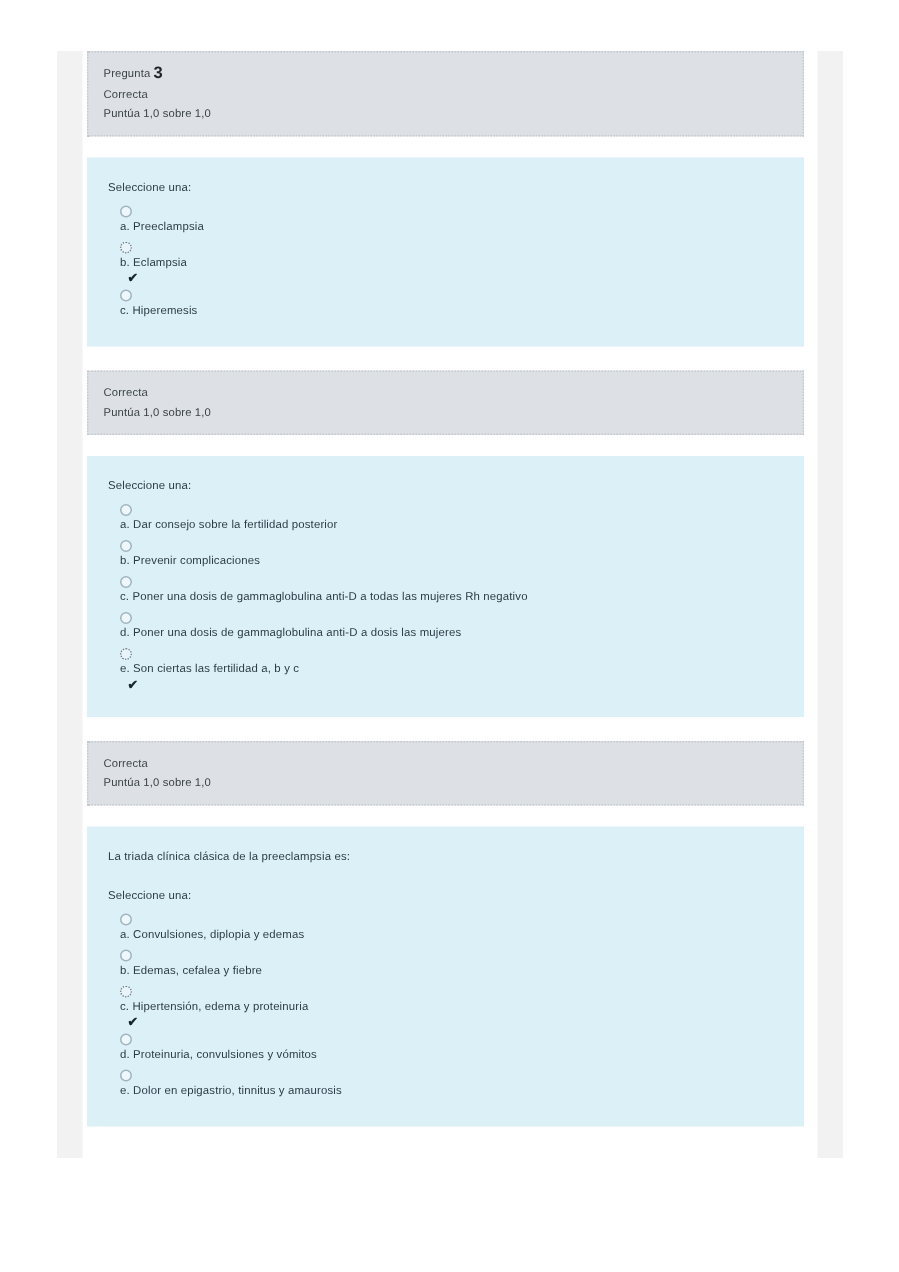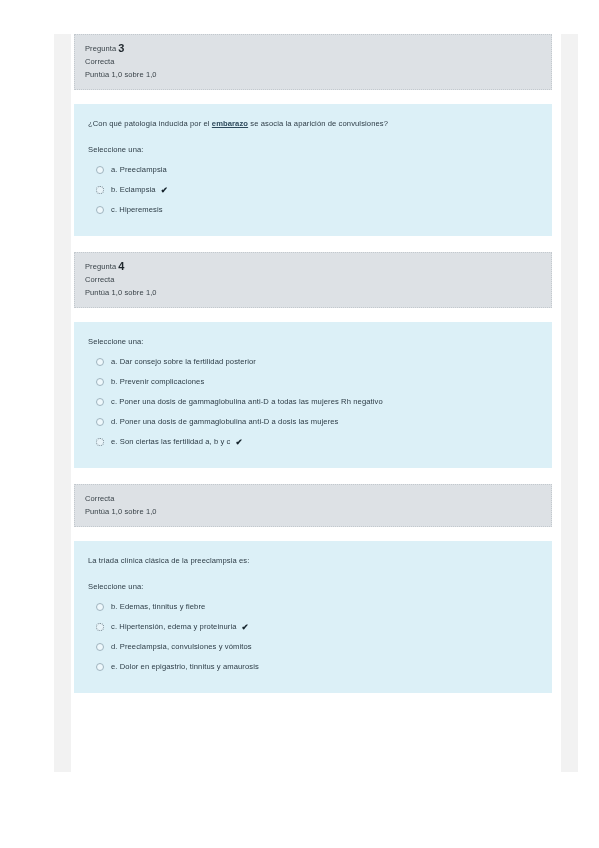--- a/index.html
+++ b/index.html
@@ -12,21 +12,21 @@
     height: 848px;
     position: relative;
     font-family: "Liberation Sans", sans-serif;
     color: #2b3a42;
     overflow: hidden;
   }
 
   
   .page-frame {
     position: absolute;
-    left: 16px; top: 0;
+    left: 0; top: 0;
     width: 566px;
     height: 848px;
     padding-left: 10px;
   }
   .gutter {
     position: absolute;
     top: 34px;
     width: 17px;
     height: 738px;
     background: #f2f2f2;
@@ -87,24 +87,24 @@
     font-size: 7.6px;
     line-height: 12px;
     color: #2c3b45;
     margin-bottom: 6px;
     letter-spacing: 0.1px;
   }
 
   .answers { margin: 0; padding: 0; list-style: none; }
   .answer-row {
     display: flex;
-    align-items: center;
     min-height: 16px;
     margin-bottom: 4px;
     padding-left: 8px;
+    flex-direction: column;
   }
   .radio {
     width: 8px;
     height: 8px;
     border: 1px solid #9fb4bf;
     border-radius: 50%;
     background: #eef8fc;
     box-sizing: border-box;
     flex: 0 0 auto;
     margin-right: 7px;
@@ -138,93 +138,95 @@
 
   <div class="content-col">
     <div id="questions-root">
         <div>
           <div class="q-info">
             <div class="q-info-line"><span>Pregunta</span><span class="q-num">3</span></div>
             <div class="q-info-line">Correcta</div>
             <div class="q-info-line">Puntúa 1,0 sobre 1,0</div>
           </div>
           <div class="q-body">
-            <div class="q-text"><span>¿Con qué patología inducida por el </span><span class="glossary-link">embarazo</span><span> se asocia la aparición de convulsiones?</span></div>
             <div class="prompt">Seleccione una:</div>
             <ul class="answers">
               <li class="answer-row">
                 <span class="radio"></span>
                 <span class="answer-label">a. Preeclampsia</span>
               </li>
               <li class="answer-row">
                 <span class="radio focused"></span>
                 <span class="answer-label">b. Eclampsia</span>
                 <span class="tick">✔</span>
               </li>
               <li class="answer-row">
                 <span class="radio"></span>
                 <span class="answer-label">c. Hiperemesis</span>
-              </li>
-            </ul>
-          </div>
-        </div>
-        <div>
-          <div class="q-info">
-            <div class="q-info-line"><span>Pregunta</span><span class="q-num">4</span></div>
-            <div class="q-info-line">Correcta</div>
-            <div class="q-info-line">Puntúa 1,0 sobre 1,0</div>
-          </div>
-          <div class="q-body">
-            <div class="prompt">Seleccione una:</div>
-            <ul class="answers">
-              <li class="answer-row">
-                <span class="radio"></span>
-                <span class="answer-label">a. Dar consejo sobre la fertilidad posterior</span>
-              </li>
-              <li class="answer-row">
-                <span class="radio"></span>
-                <span class="answer-label">b. Prevenir complicaciones</span>
-              </li>
-              <li class="answer-row">
-                <span class="radio"></span>
-                <span class="answer-label">c. Poner una dosis de gammaglobulina anti-D a todas las mujeres Rh negativo</span>
-              </li>
-              <li class="answer-row">
-                <span class="radio"></span>
-                <span class="answer-label">d. Poner una dosis de gammaglobulina anti-D a dosis las mujeres</span>
-              </li>
-              <li class="answer-row">
-                <span class="radio focused"></span>
-                <span class="answer-label">e. Son ciertas las fertilidad a, b y c</span>
-                <span class="tick">✔</span>
               </li>
             </ul>
           </div>
         </div>
         <div>
           <div class="q-info">
             <div class="q-info-line">Correcta</div>
             <div class="q-info-line">Puntúa 1,0 sobre 1,0</div>
           </div>
           <div class="q-body">
+            <div class="prompt">Seleccione una:</div>
+            <ul class="answers">
+              <li class="answer-row">
+                <span class="radio"></span>
+                <span class="answer-label">a. Dar consejo sobre la fertilidad posterior</span>
+              </li>
+              <li class="answer-row">
+                <span class="radio"></span>
+                <span class="answer-label">b. Prevenir complicaciones</span>
+              </li>
+              <li class="answer-row">
+                <span class="radio"></span>
+                <span class="answer-label">c. Poner una dosis de gammaglobulina anti-D a todas las mujeres Rh negativo</span>
+              </li>
+              <li class="answer-row">
+                <span class="radio"></span>
+                <span class="answer-label">d. Poner una dosis de gammaglobulina anti-D a dosis las mujeres</span>
+              </li>
+              <li class="answer-row">
+                <span class="radio focused"></span>
+                <span class="answer-label">e. Son ciertas las fertilidad a, b y c</span>
+                <span class="tick">✔</span>
+              </li>
+            </ul>
+          </div>
+        </div>
+        <div>
+          <div class="q-info">
+            <div class="q-info-line">Correcta</div>
+            <div class="q-info-line">Puntúa 1,0 sobre 1,0</div>
+          </div>
+          <div class="q-body">
             <div class="q-text bold"><span>La triada clínica clásica de la preeclampsia es:</span></div>
             <div class="prompt">Seleccione una:</div>
             <ul class="answers">
               <li class="answer-row">
                 <span class="radio"></span>
-                <span class="answer-label">b. Edemas, tinnitus y fiebre</span>
+                <span class="answer-label">a. Convulsiones, diplopia y edemas</span>
+              </li>
+              <li class="answer-row">
+                <span class="radio"></span>
+                <span class="answer-label">b. Edemas, cefalea y fiebre</span>
               </li>
               <li class="answer-row">
                 <span class="radio focused"></span>
                 <span class="answer-label">c. Hipertensión, edema y proteinuria</span>
                 <span class="tick">✔</span>
               </li>
               <li class="answer-row">
                 <span class="radio"></span>
-                <span class="answer-label">d. Preeclampsia, convulsiones y vómitos</span>
+                <span class="answer-label">d. Proteinuria, convulsiones y vómitos</span>
               </li>
               <li class="answer-row">
                 <span class="radio"></span>
                 <span class="answer-label">e. Dolor en epigastrio, tinnitus y amaurosis</span>
               </li>
             </ul>
           </div>
         </div>
       </div>
   </div>

